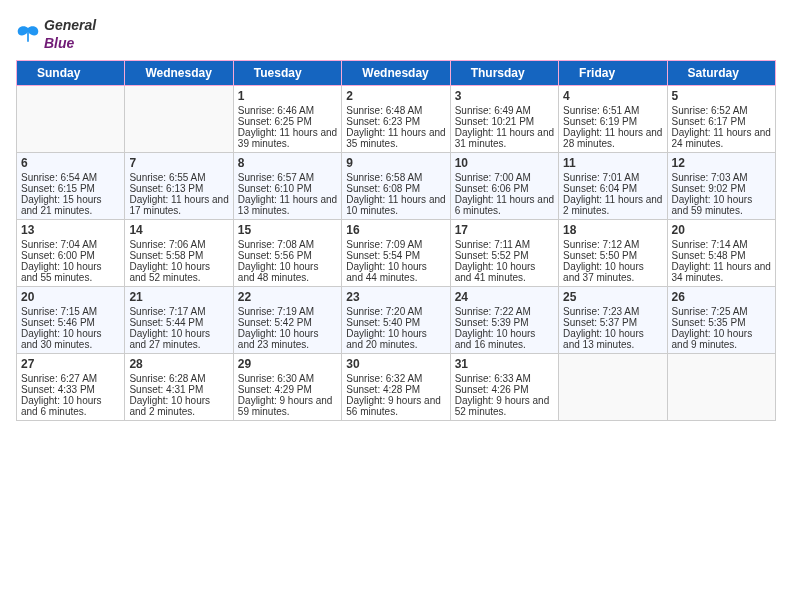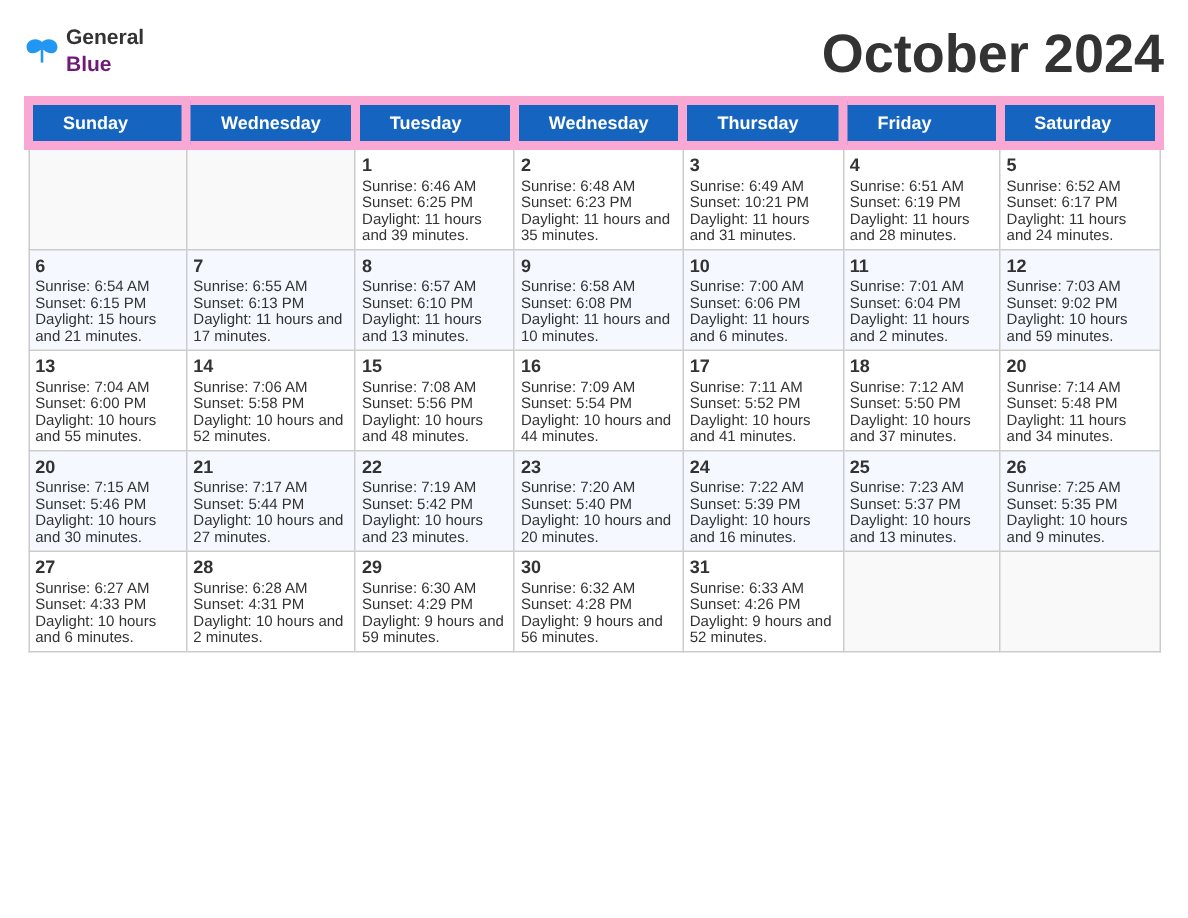--- a/index.html
+++ b/index.html
@@ -5,23 +5,24 @@
     * { margin: 0; padding: 0; box-sizing: border-box; }
     body {
       font-family: Arial, sans-serif;
       background: #fff;
       width: 792px;
       min-height: 612px;
       padding: 16px;
     }
     .header {
       display: flex;
-      align-items: flex-start;
+      align-items: center;
       justify-content: space-between;
       margin-bottom: 0;
+      font-style: italic;
     }
     .logo {
       display: flex;
       align-items: center;
       gap: 4px;
     }
     .logo-text-general { font-size: 14px; font-weight: bold; color: #333; }
     .logo-text-blue { font-size: 14px; font-weight: bold; color: #701a75; }
     .logo-bird {
       width: 24px;
@@ -31,21 +32,21 @@
     .month-title { font-size: 36px; font-weight: bold; color: #333; line-height: 1.1; }
     .location { font-size: 15px; color: #333; margin-top: 2px; }
     .calendar { width: 100%; border-collapse: collapse; margin-top: 8px; }
     .calendar th {
       background: #1565c0;
       color: #fff;
       font-size: 12px;
       font-weight: bold;
       padding: 5px 20px;
       text-align: left;
-      border: 6px solid #f9a8d4;
+      border: 1px solid #f9a8d4;
     }
     .calendar td {
       border: 1px solid #ccc;
       vertical-align: top;
       padding: 3px 4px;
       font-size: 10px;
       color: #333;
       width: calc(100% / 7);
       min-height: 80px;
       background: #fff;
@@ -67,21 +68,20 @@
     <svg class="logo-bird" viewBox="0 0 28 22" xmlns="http://www.w3.org/2000/svg">
       <path d="M14 4 C18 0, 26 2, 26 8 C26 12, 22 14, 18 12 C16 11, 14 9, 14 9 C14 9, 12 11, 10 12 C6 14, 2 12, 2 8 C2 2, 10 0, 14 4Z" fill="#2196F3"></path>
       <path d="M14 9 L14 20" stroke="#2196F3" stroke-width="2"></path>
     </svg>
     <div>
       <span class="logo-text-general">General</span><br>
       <span class="logo-text-blue">Blue</span>
     </div>
   </div>
   <div class="title-block">
-    <div class="month-title">October 2024</div>
   </div>
 </div>
 
 <table class="calendar">
   <thead>
     <tr>
     <th>Sunday</th>
         <th>Wednesday</th>
         <th>Tuesday</th>
         <th>Wednesday</th>

